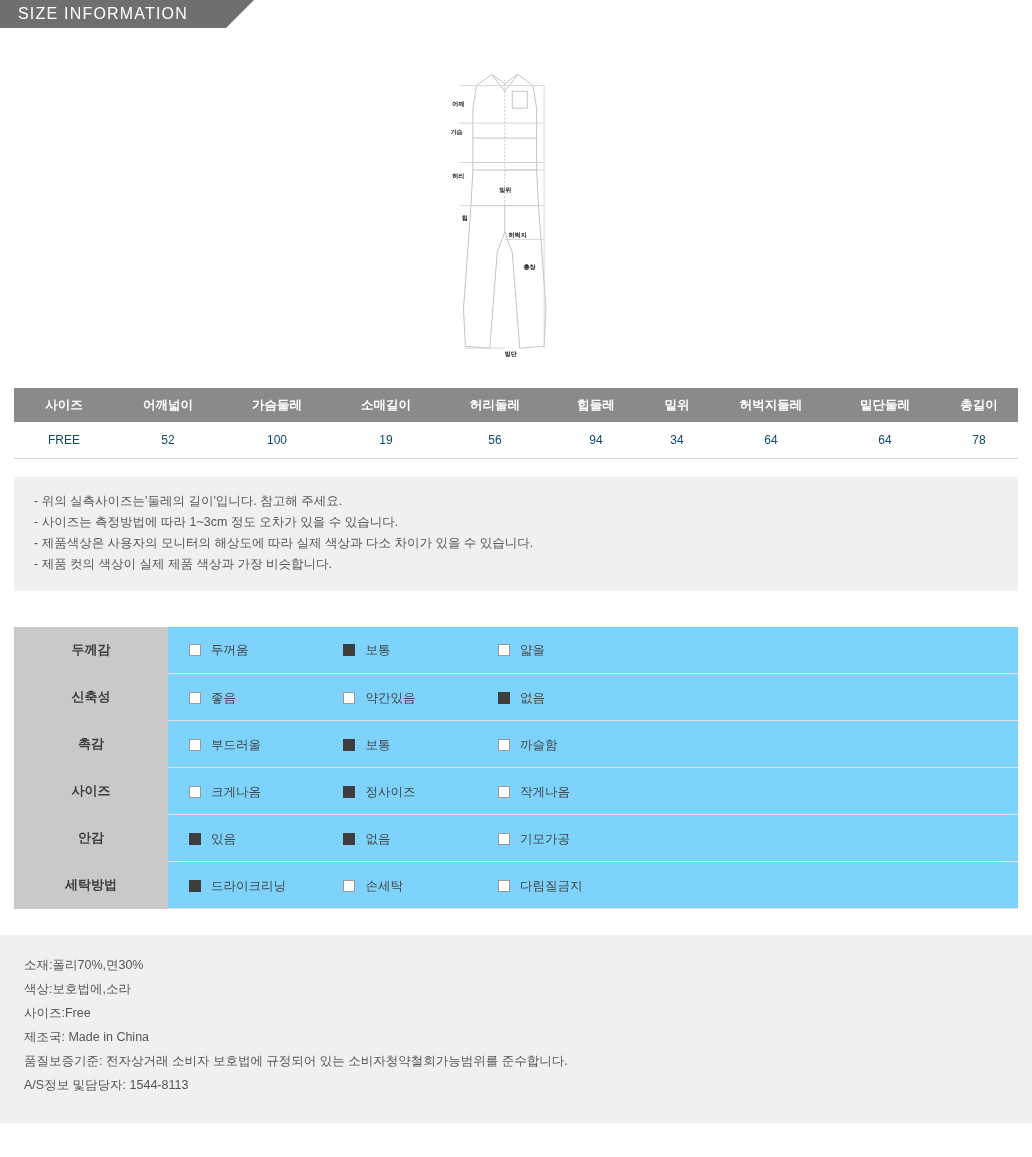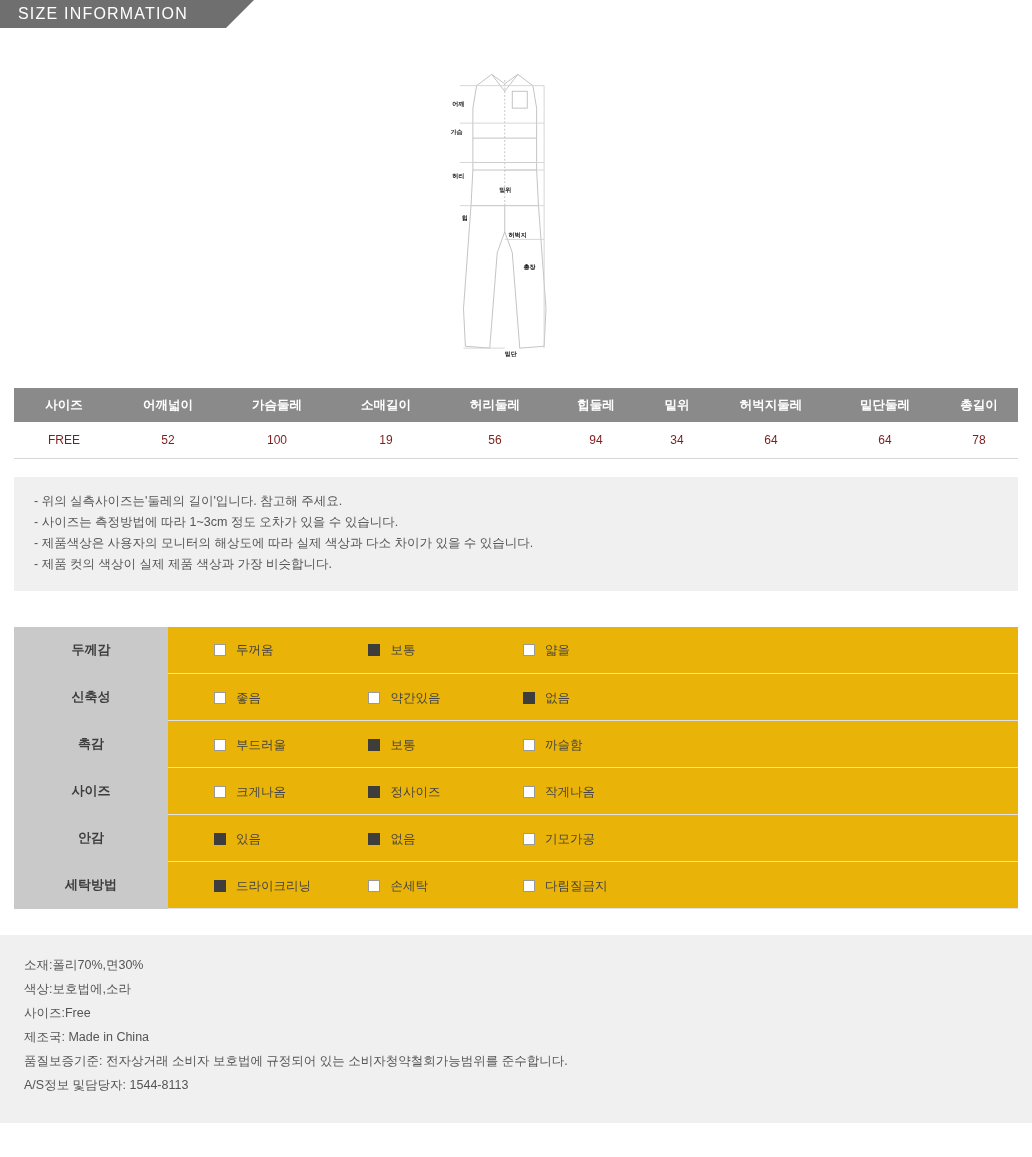--- a/index.html
+++ b/index.html
@@ -76,21 +76,21 @@
     color: #ffffff;
     font-weight: bold;
     height: 34px;
     font-size: 12.5px;
     text-align: center;
     border: none;
   }
   table.size-table tbody td {
     height: 36px;
     text-align: center;
-    color: #7f1d1d;
+    color: #0c4a6e;
     font-size: 12px;
     border-bottom: 1px solid #d8d8d8;
     background: #ffffff;
   }
 
   
   .notes {
     margin: 18px 14px 0 14px;
     width: 1004px;
     background: #f0f0f0;
@@ -117,23 +117,23 @@
   }
   td.attr-label {
     width: 154px;
     background: #c9c9c9;
     color: #3d3d3d;
     font-weight: bold;
     font-size: 13px;
     text-align: center;
   }
   td.attr-opts {
-    background: #eab308;
+    background: #7dd3fc;
     border-bottom: 1px solid #e2e2e2;
-    padding-left: 46px;
+    padding-left: 21px;
   }
   tr.attr-row:last-child td.attr-opts { border-bottom: 1px solid #e2e2e2; }
   .opt {
     display: inline-block;
     width: 150px;
     font-size: 12.5px;
     color: #444;
     white-space: nowrap;
   }
   .box {

